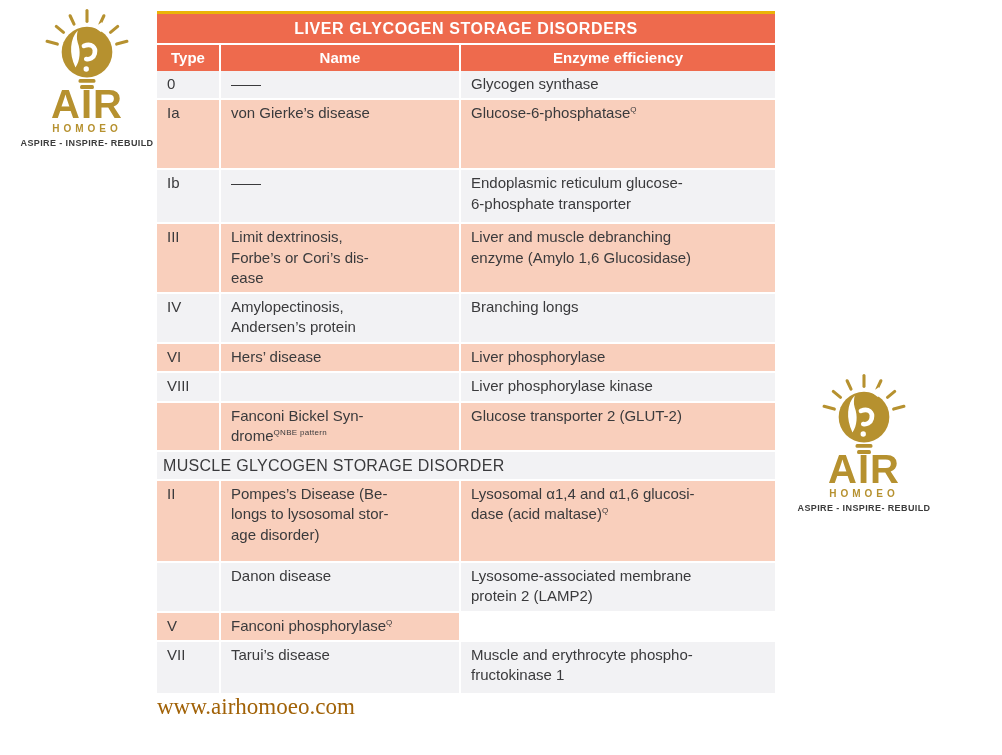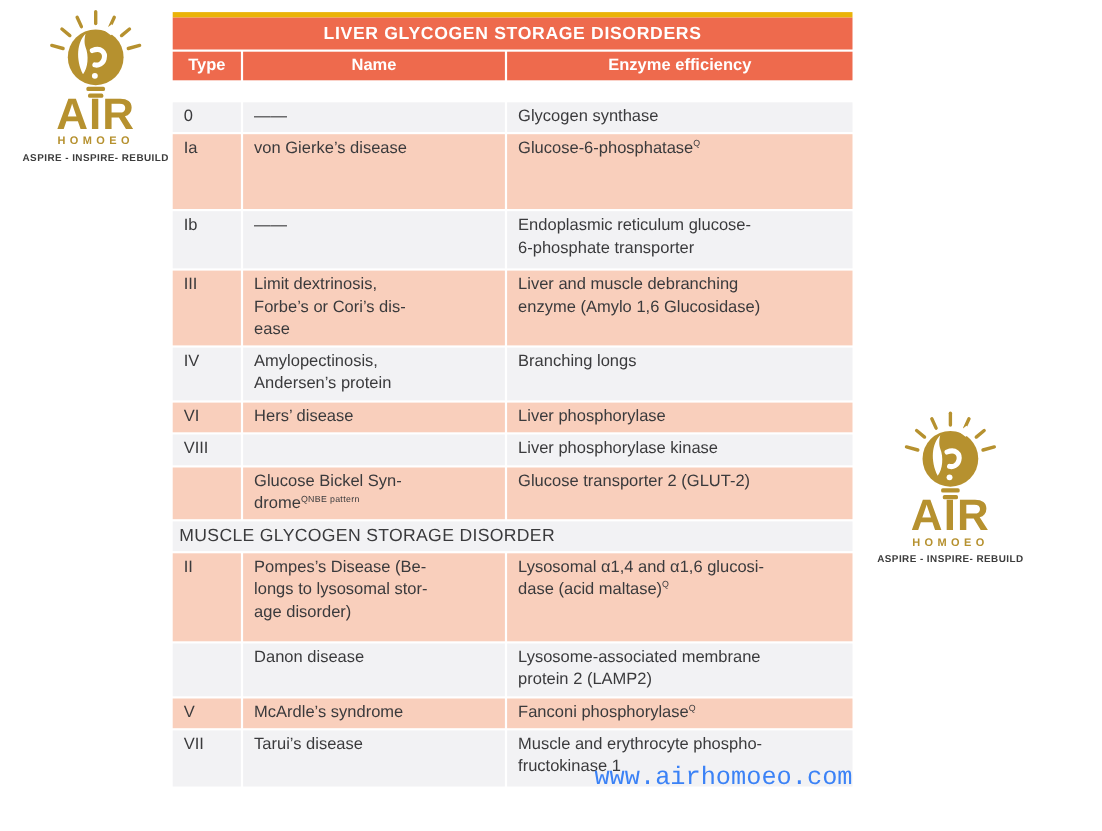--- a/index.html
+++ b/index.html
@@ -6,29 +6,29 @@
   html,body { background:#ffffff; }
   body {
     width:1002px; height:755px; position:relative; overflow:hidden;
     font-family:"Liberation Sans", sans-serif;
     color:var(--text, #3a3a3c);
   }
 
   
   .gsd-table {
     position:absolute; left:157px; top:11px; width:618px;
-    border-top:5px solid #eab308;
+    border-top:3px solid #eab308;
   }
   .band-title {
     background:var(--header-bg,#ee6a4d); color:var(--header-text,#fff);
     font-weight:bold; font-size:16px; letter-spacing:.6px;
     text-align:center; height:29px; line-height:29px; margin-bottom:2px;
   }
   .band-cols {
-    display:grid; grid-template-columns:62px 238px 314px; gap:2px; margin-bottom:20px;
+    display:grid; grid-template-columns:62px 238px 314px; gap:2px; margin-bottom:0;
   }
   .band-cols > div {
     background:var(--header-bg,#ee6a4d); color:var(--header-text,#fff);
     font-weight:bold; font-size:15px; text-align:center;
     height:26px; line-height:26px;
   }
   .trow { display:grid; grid-template-columns:62px 238px 314px; gap:2px; margin-bottom:2px; }
   .trow > div {
     padding:3px 8px 4px 10px; font-size:15px; line-height:1.35;
     white-space:pre-line; color:var(--text,#3a3a3c);
@@ -67,22 +67,22 @@
     font-weight:bold; font-size:10px; letter-spacing:4px; margin-top:3px;
     color:var(--gold,#b6912f);
   }
   .logo-tagline {
     font-weight:bold; font-size:9px; letter-spacing:.4px; margin-top:4px;
     color:#3c3c3c; white-space:nowrap;
   }
 
   
   .watermark {
-    position:absolute; left:157px; top:694px; width:618px; text-align:right;
-    font-family:Liberation Mono, monospace; font-size:23px; color:#3b82f6;
+    position:absolute; left:157px; top:694px; width:618px; text-align:left;
+    font-family:Liberation Serif, serif; font-size:23px; color:#a16207;
   }
 </style>
 </head>
 <body>
 
 <div class="logo logo-left">
   <svg class="logo-art" width="118" height="86" viewBox="0 0 140 112">
     <g stroke="#b6912f" stroke-width="4" stroke-linecap="round">
       <line x1="70" y1="20" x2="70" y2="6"></line>
       <line x1="86.9" y1="23.7" x2="92" y2="12.7"></line>
@@ -181,21 +181,21 @@
   </div>
 
   <div class="trow gray r6">
     <div>VIII</div>
     <div><span></span></div>
     <div><span>Liver phosphorylase kinase</span></div>
   </div>
 
   <div class="trow peach r7">
     <div></div>
-    <div><span>Glucose Bickel Syn-
+    <div><span>Fanconi Bickel Syn-
 drome</span><sup>QNBE pattern</sup></div>
     <div><span>Glucose transporter 2 (GLUT-2)</span></div>
   </div>
 
   <div class="section-row">MUSCLE GLYCOGEN STORAGE DISORDER</div>
 
   <div class="trow peach r8">
     <div>II</div>
     <div><span>Pompes’s Disease (Be-
 longs to lysosomal stor-
@@ -206,21 +206,20 @@
 
   <div class="trow gray r9">
     <div></div>
     <div><span>Danon disease</span></div>
     <div><span>Lysosome-associated membrane
 protein 2 (LAMP2)</span></div>
   </div>
 
   <div class="trow peach r10">
     <div>V</div>
-    <div><span>McArdle’s syndrome</span></div>
     <div><span>Fanconi phosphorylase</span><sup>Q</sup></div>
   </div>
 
   <div class="trow gray r11">
     <div>VII</div>
     <div><span>Tarui’s disease</span></div>
     <div><span>Muscle and erythrocyte phospho-
 fructokinase 1</span></div>
   </div>
 

